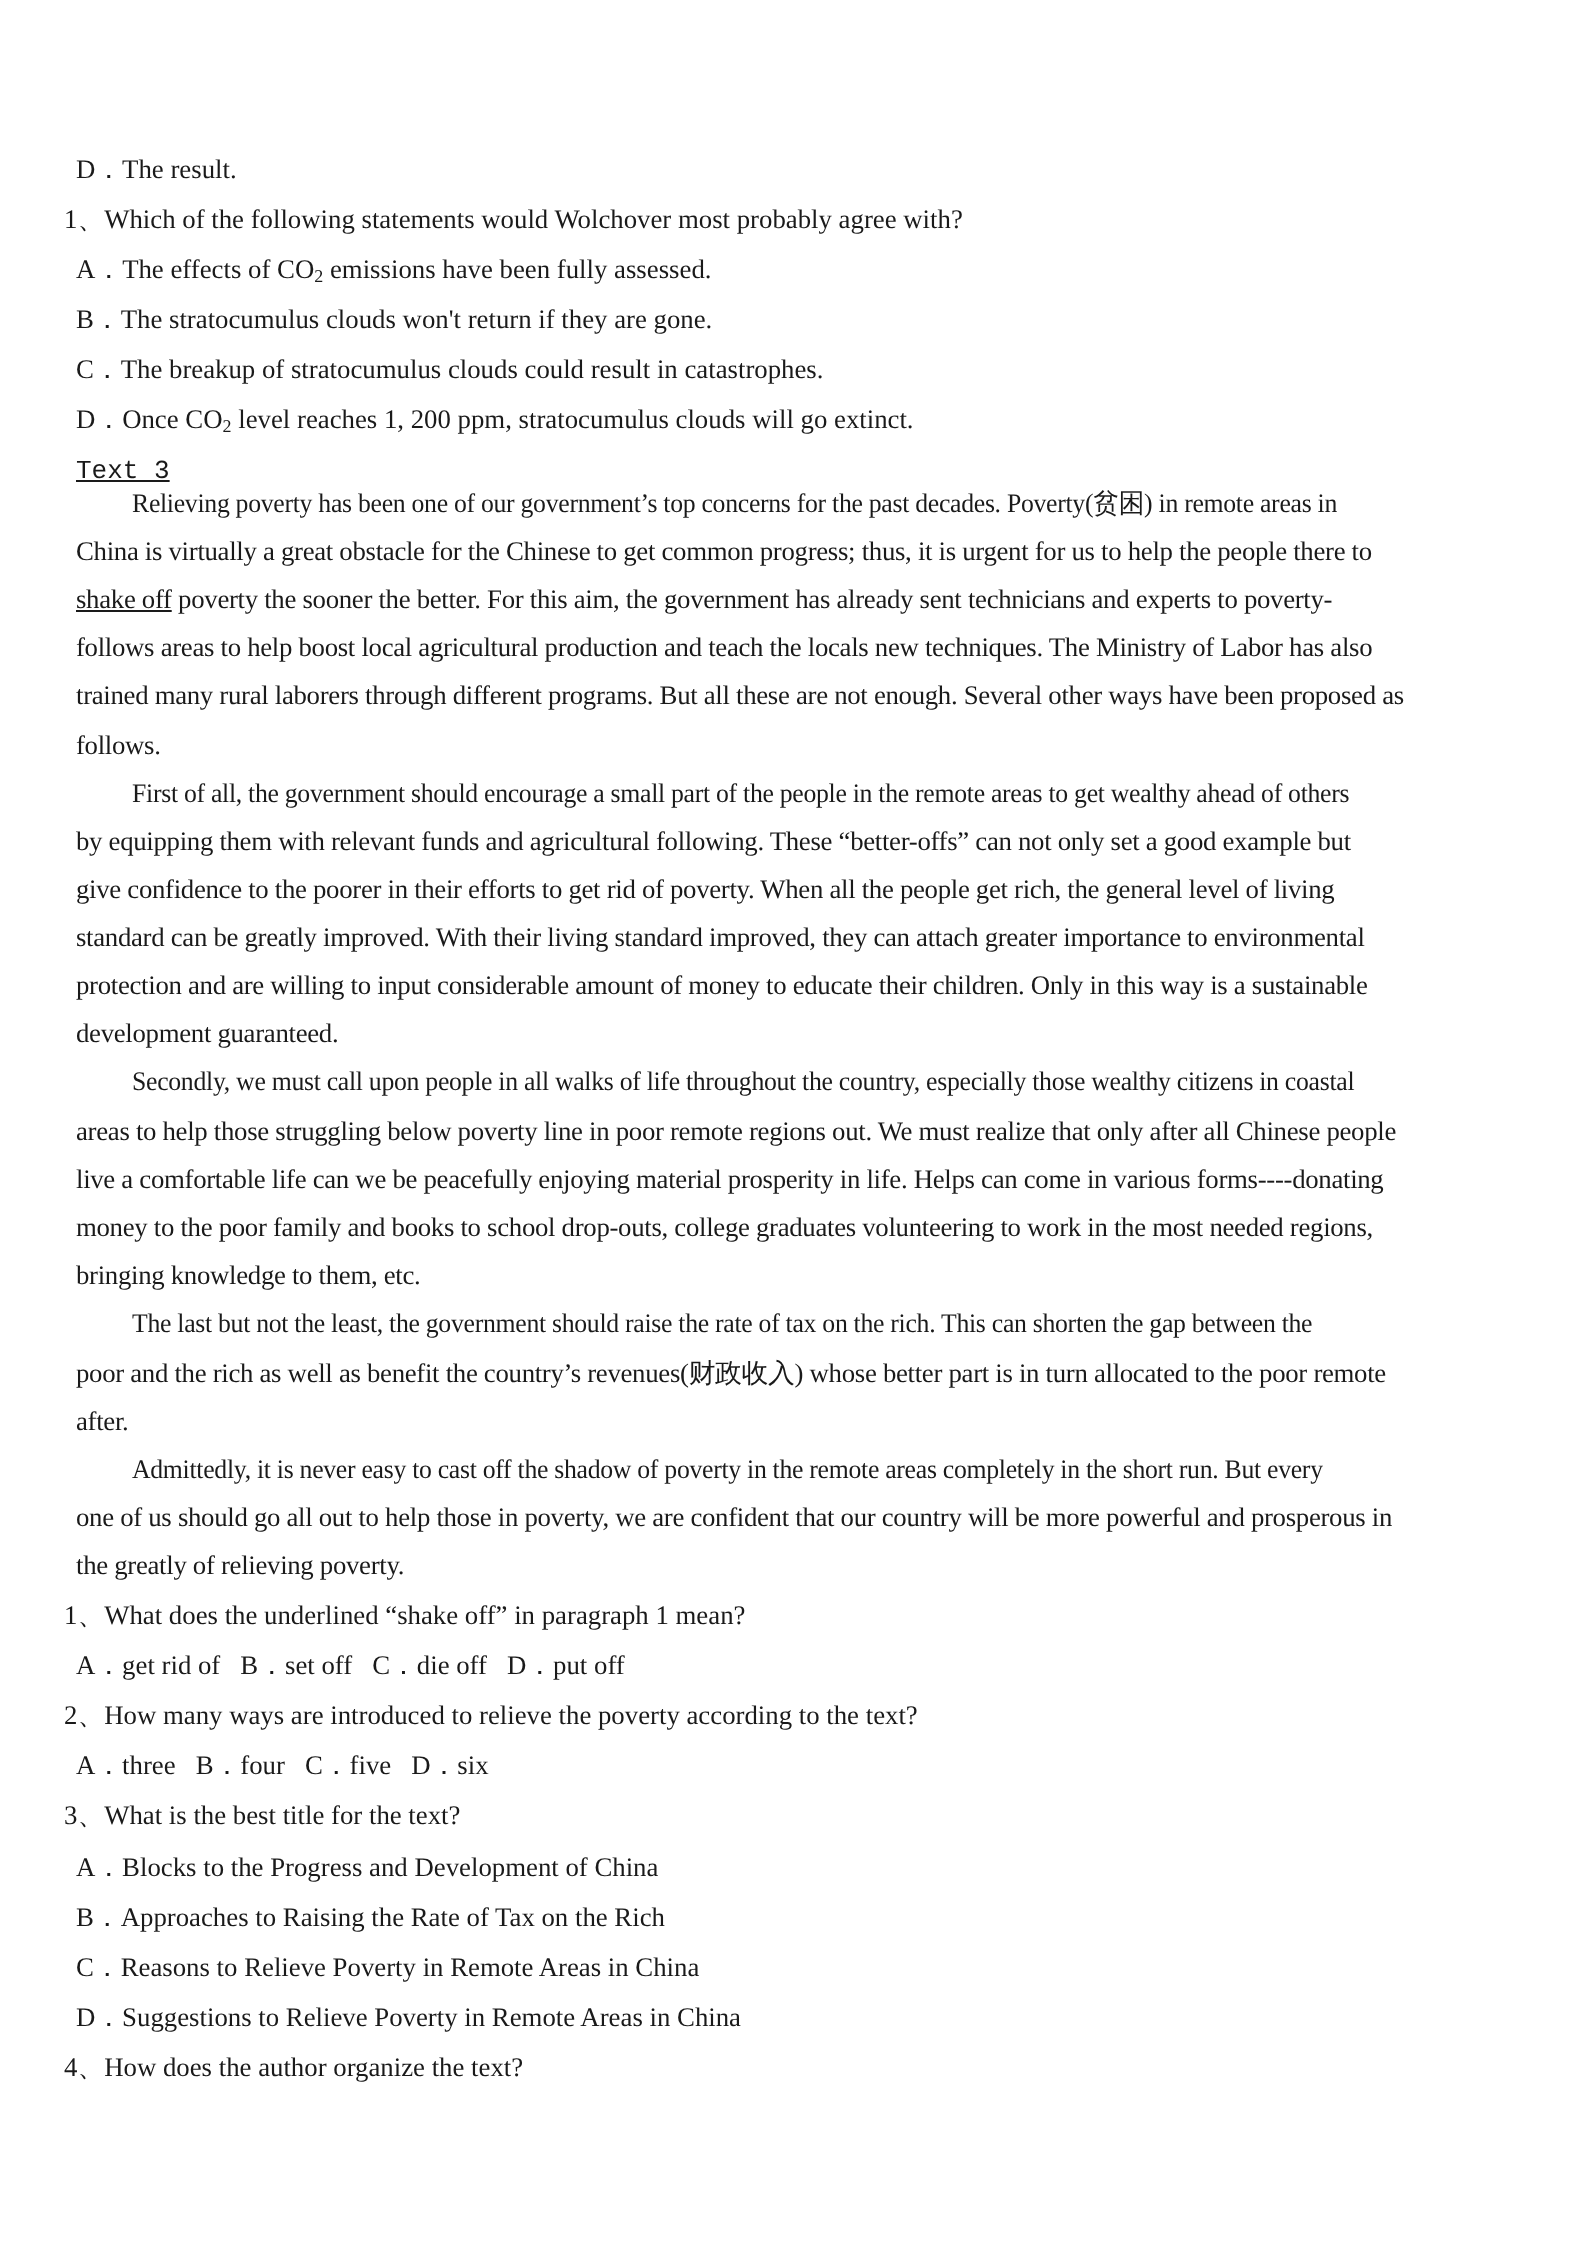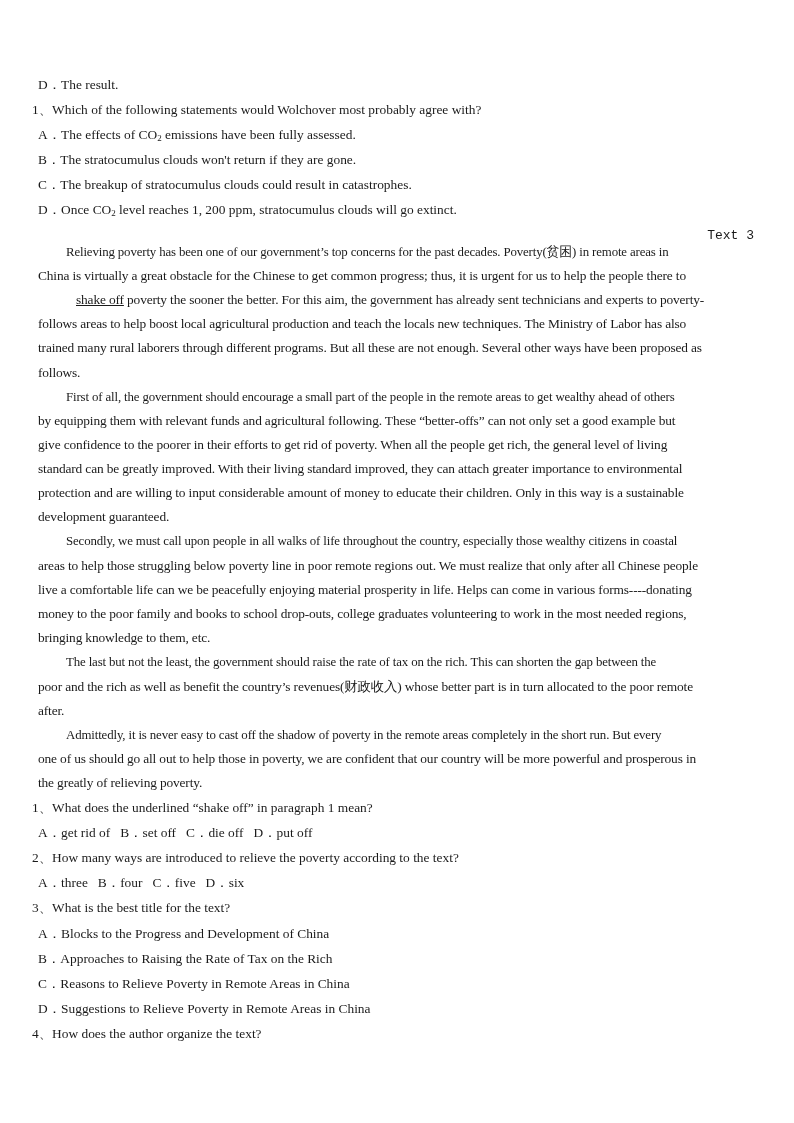--- a/index.html
+++ b/index.html
@@ -1,22 +1,22 @@
 <!DOCTYPE html>
 <html><head>
 <meta charset="utf-8">
 <style>
   html, body { margin: 0; padding: 0; background: #ffffff; }
   body { width: 794px; height: 1123px; position: relative; overflow: hidden; color: #1a1a1a; }
   .page { position: absolute; left: 38px; top: 0; width: 720px; font-family: "Liberation Serif", serif; font-size: 13.4px; }
   .line { position: absolute; left: 0; white-space: nowrap; line-height: 16px; font-family: Liberation Serif, serif; }
   .para-line { position: absolute; left: 0; width: 716px; line-height: 16px; white-space: nowrap; letter-spacing: -0.15px; }
   .indent { left: 28px; }
-  .title { position: absolute; left: 0; width: 716px; text-align: right; font-family: "Liberation Mono", "DejaVu Sans Mono", monospace; font-size: 13px; line-height: 16px; }
-  .u { text-decoration: underline; margin-left: 38px; }
+  .title { position: absolute; left: 0; width: 716px; text-align: left; font-family: "Liberation Mono", "DejaVu Sans Mono", monospace; font-size: 13px; line-height: 16px; text-decoration: underline; }
+  .u { text-decoration: underline; }
   sub { font-size: 9px; vertical-align: -2px; line-height: 0; }
   .opt-gap { display: inline-block; width: 10px; }
 </style>
 </head>
 <body>
 
 <div class="page">
 
   <div class="line" style="top:77px">D．The result.</div>
   <div class="line" style="top:102px; left:-6px">1、Which of the following statements would Wolchover most probably agree with?</div>

